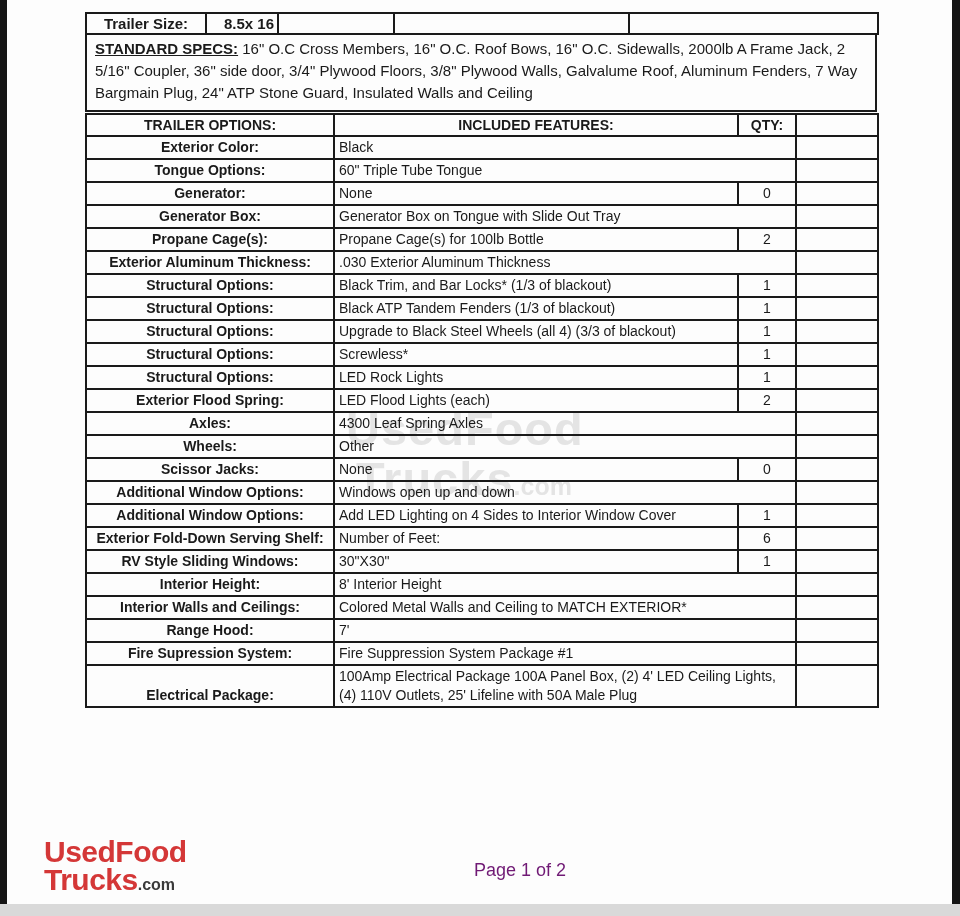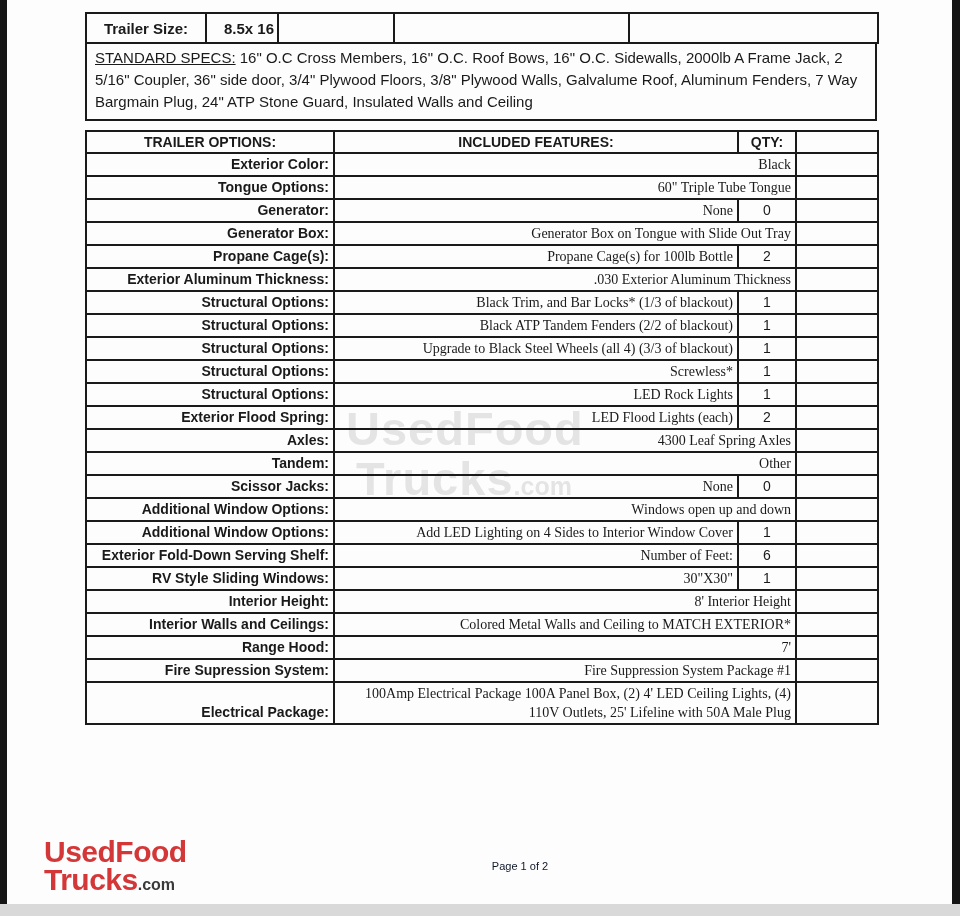--- a/index.html
+++ b/index.html
@@ -15,61 +15,61 @@
   .edge-bar.left  { left:0;  width:7px; }
   .edge-bar.right { right:0; width:8px; }
   .bottom-strip { position:absolute; left:0; bottom:0; width:960px; height:12px; background:#d9d9d9; z-index:4; }
 
   .doc { position:absolute; left:85px; top:12px; width:792px; z-index:2; }
 
   table { border-collapse:collapse; table-layout:fixed; width:792px; }
   td, th { border:2px solid #1a1a1a; overflow:hidden; white-space:nowrap; }
 
   
-  .t-top td { height:30px; font-size:15px; font-weight:bold; text-align:center; padding:0 3px; }
+  .t-top td { height:21px; font-size:15px; font-weight:bold; text-align:center; padding:0 3px; }
 
   
   .specs-box {
     border:2px solid #1a1a1a;
     margin-top:-2px;
     padding:3px 9px 6px 8px;
     font-size:15px;
     line-height:22px;
     min-height:67px;
   }
-  .specs-label { font-weight:normal; text-decoration:underline;text-align:center; }
-
-  
-  .t-options { margin-top:9px; }
+  .specs-label { font-weight:bold; text-decoration:underline;text-align:center; }
+
+  
+  .t-options { margin-top:1px; }
   .t-options th {
     height:22px; font-size:14px; font-weight:bold; text-align:center; padding:1px 3px;
   }
   .t-options td { height:22px; font-size:14px; padding:1px 4px; line-height:19px; }
-  .c-opt  { font-weight:bold; text-align:right; vertical-align:bottom; }
-  .c-feat { text-align:right; white-space:normal;font-family:Liberation Serif, serif; }
+  .c-opt  { font-weight:bold; text-align:center; vertical-align:bottom; }
+  .c-feat { text-align:left; white-space:normal; }
   .c-qty  { text-align:center; }
   .c-end  { }
 
   
   .watermark {
     position:absolute; left:346px; top:404px; z-index:1;
     font-weight:bold; font-size:47px; line-height:50px;
     color:rgba(100,100,100,0.16); letter-spacing:1px;
     pointer-events:none;
   }
   .watermark .wm2 { margin-left:10px; }
   .watermark .wm-suffix { font-size:25px; letter-spacing:0; }
 
   
   .logo { position:absolute; left:44px; top:838px; line-height:28px; letter-spacing:-0.5px; }
   .logo .l1, .logo .l2 { font-size:30px; font-weight:bold; color:#d43737; }
   .logo .l-suffix { font-size:16px; font-weight:bold; color:#3a3a3a; letter-spacing:0; }
   .page-number {
     position:absolute; left:80px; right:0; top:860px;
-    text-align:center; font-size:11px; color:#0f172a;
+    text-align:center; font-size:18px; color:#701a75;
   }
 </style>
 </head>
 <body>
 
 <div class="edge-bar left"></div>
 <div class="edge-bar right"></div>
 <div class="bottom-strip"></div>
 
 <div class="watermark">
@@ -149,21 +149,21 @@
           <td class="c-end"></td>
         </tr>
         <tr>
           <td class="c-opt">Structural Options:</td>
           <td class="c-feat">Black Trim, and Bar Locks* (1/3 of blackout)</td>
           <td class="c-qty">1</td>
           <td class="c-end"></td>
         </tr>
         <tr>
           <td class="c-opt">Structural Options:</td>
-          <td class="c-feat">Black ATP Tandem Fenders (2/2 of blackout)</td>
+          <td class="c-feat">Black ATP Tandem Fenders (1/3 of blackout)</td>
           <td class="c-qty">1</td>
           <td class="c-end"></td>
         </tr>
         <tr>
           <td class="c-opt">Structural Options:</td>
           <td class="c-feat">Upgrade to Black Steel Wheels (all 4) (3/3 of blackout)</td>
           <td class="c-qty">1</td>
           <td class="c-end"></td>
         </tr>
         <tr>
@@ -183,21 +183,21 @@
           <td class="c-feat">LED Flood Lights (each)</td>
           <td class="c-qty">2</td>
           <td class="c-end"></td>
         </tr>
         <tr>
           <td class="c-opt">Axles:</td>
           <td class="c-feat" colspan="2">4300 Leaf Spring Axles</td>
           <td class="c-end"></td>
         </tr>
         <tr>
-          <td class="c-opt">Tandem:</td>
+          <td class="c-opt">Wheels:</td>
           <td class="c-feat" colspan="2">Other</td>
           <td class="c-end"></td>
         </tr>
         <tr>
           <td class="c-opt">Scissor Jacks:</td>
           <td class="c-feat">None</td>
           <td class="c-qty">0</td>
           <td class="c-end"></td>
         </tr>
         <tr>

